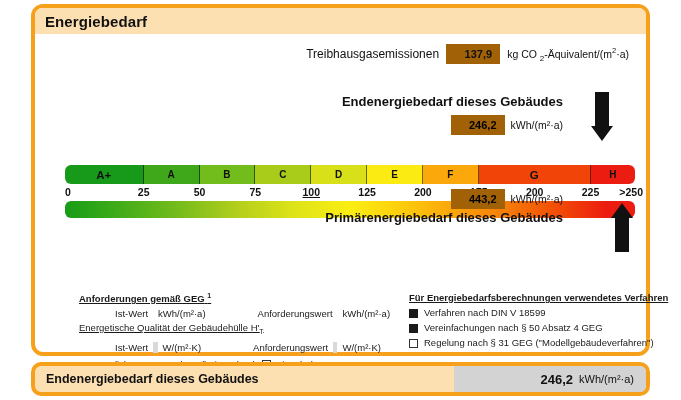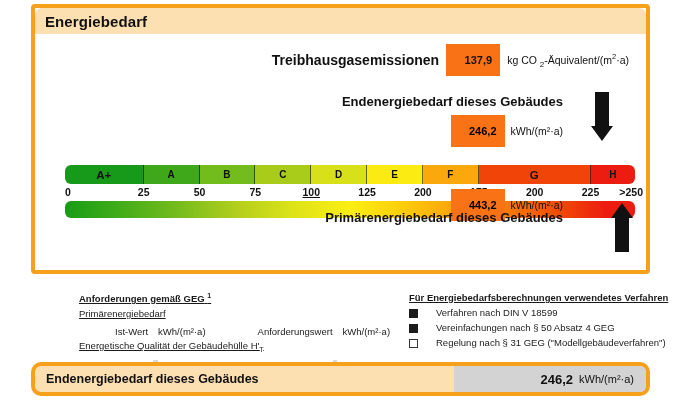--- a/index.html
+++ b/index.html
@@ -8,46 +8,46 @@
     width:681px;height:400px;
     background:#ffffff;
     font-family:"Liberation Sans", sans-serif;
     -webkit-font-smoothing:antialiased;
     overflow:hidden;
   }
   #page{position:relative;width:681px;height:400px;}
 
   
   .card{
-    position:absolute;left:31px;top:4px;width:619px;height:270px;
-    border:4px solid #F7A01B;border-radius:4px;background:#ffffff;
+    position:absolute;left:31px;top:4px;width:619px;height:352px;
+    border:4px solid #F7A01B;border-radius:12px;background:#ffffff;
     box-sizing:border-box;
   }
   .card-header{
     height:26px;background:#FDE0B2;
     border-radius:7px 7px 0 0;
     display:flex;align-items:center;
     padding-left:10px;
     box-sizing:border-box;
   }
   .card-header-title{
     font-size:15px;font-weight:bold;color:#111;letter-spacing:.1px;
   }
   .card-body{position:relative;height:322px;}
 
   
   .ghg-row{
     position:absolute;top:10px;right:17px;
     display:flex;align-items:center;gap:7px;
     font-size:10.5px;color:#111;white-space:nowrap;
   }
-  .ghg-label{font-weight:bold;font-size:14px;}
+  .ghg-label{font-weight:normal;font-size:12px;}
   .val-box{
-    background:#f97316;font-weight:bold;font-size:11px;
-    padding:10px 8px;text-align:right;min-width:38px;
+    background:#a16207;font-weight:bold;font-size:11px;
+    padding:4px 8px;text-align:right;min-width:38px;
     display:inline-block;line-height:12px;
   }
   .unit{font-size:10.5px;color:#111;font-weight:normal;}
   .unit sub{font-size:8px;}
   .unit sup{font-size:7.5px;}
 
   
   .callout-top{
     position:absolute;top:60px;left:0;right:0;
   }
@@ -158,21 +158,21 @@
     font-size:9.5px;white-space:nowrap;
   }
   .sommer .txt{text-decoration:underline;}
   .cbox{
     display:inline-block;width:7px;height:7px;
     border:1px solid #333;background:#fff;
   }
   .cbox.filled{background:#1a1a1a;border-color:#1a1a1a;}
 
   .verf-item{
-    display:flex;align-items:flex-end;gap:18px;
+    display:flex;align-items:flex-end;gap:6px;
     margin-bottom:4px;font-size:9.5px;white-space:nowrap;
   }
   .verf-item .cbox{margin-top:2px;flex:0 0 auto;}
 
   
   .footer{
     position:absolute;left:31px;top:362px;width:619px;height:34px;
     border:4px solid #F7A01B;border-radius:10px;background:#FDE0B2;
     box-sizing:border-box;display:flex;align-items:stretch;overflow:hidden;
   }
@@ -279,21 +279,20 @@
           <span class="val-box">443,2</span>
           <span class="unit">kWh/(m²·a)</span>
         </div>
         <div class="line2">Primärenergiebedarf dieses Gebäudes</div>
       </div>
 
       <div class="details">
 
         <div class="col-left">
           <div class="blk-title"><span>Anforderungen gemäß GEG</span> <sup>1</sup></div>
-          <div class="sub-underline">Primärenergiebedarf</div>
 
           <div class="field-row">
             <span class="lbl">Ist-Wert</span>
             <span class="blank-box"></span>
             <span class="u">kWh/(m²·a)</span>
             <span class="lbl">Anforderungswert</span>
             <span class="blank-box"></span>
             <span class="u">kWh/(m²·a)</span>
           </div>
 

